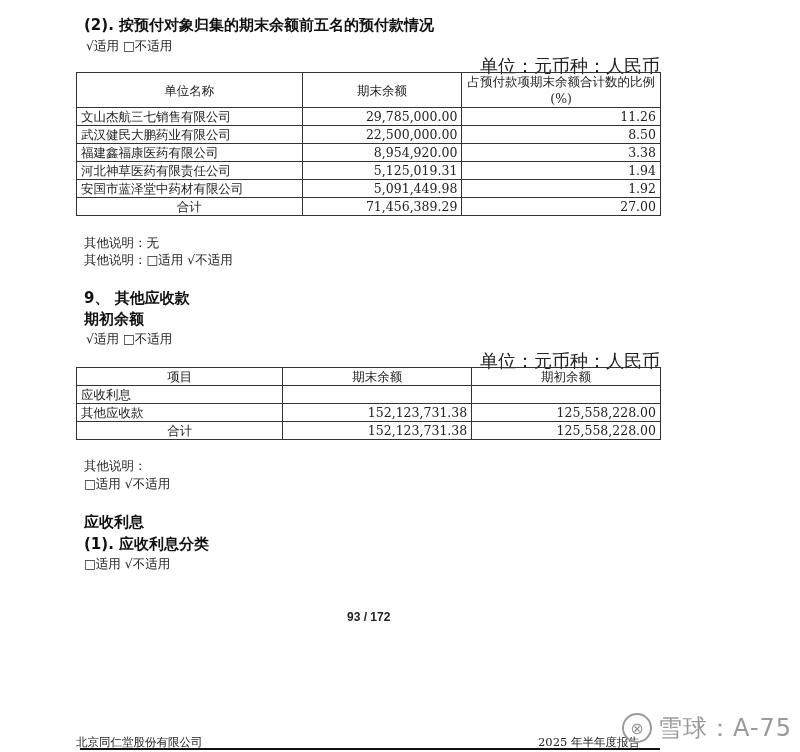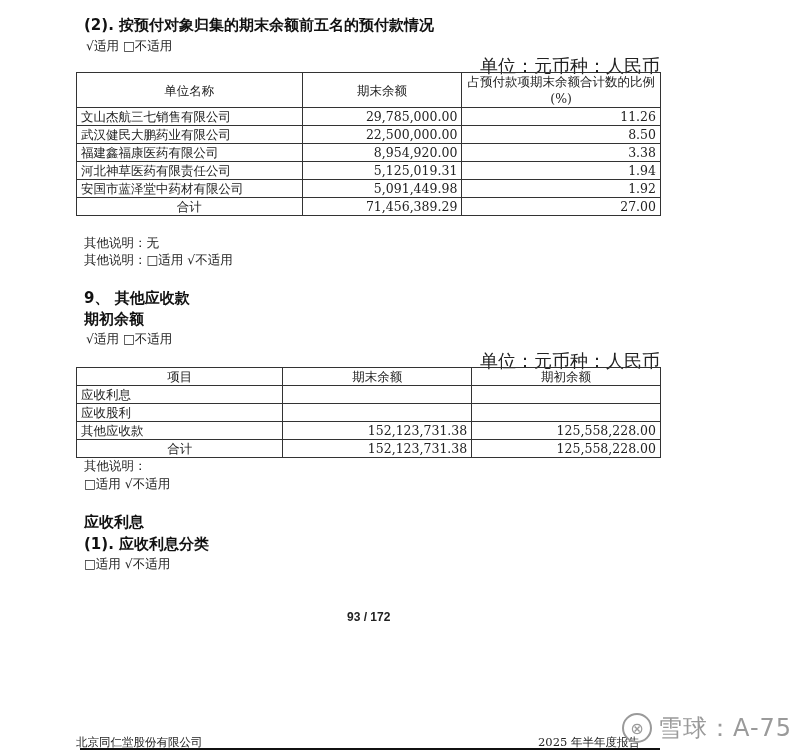--- a/index.html
+++ b/index.html
@@ -97,25 +97,20 @@
     <th>项目</th>
     <th>期末余额</th>
     <th>期初余额</th>
   </tr>
   <tr>
     <td>应收利息</td>
     <td class="num"></td>
     <td class="num"></td>
   </tr>
   <tr>
-    <td>应收股利</td>
-    <td class="num"></td>
-    <td class="num"></td>
-  </tr>
-  <tr>
     <td>其他应收款</td>
     <td class="num">152,123,731.38</td>
     <td class="num">125,558,228.00</td>
   </tr>
   <tr>
     <td class="ctr">合计</td>
     <td class="num">152,123,731.38</td>
     <td class="num">125,558,228.00</td>
   </tr>
 </tbody>

